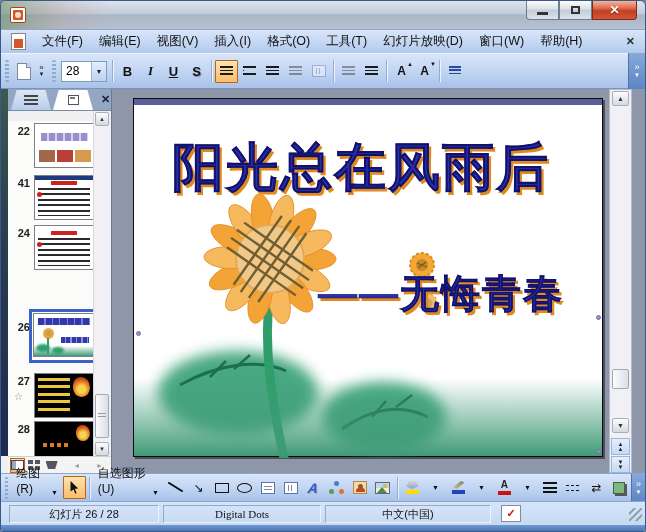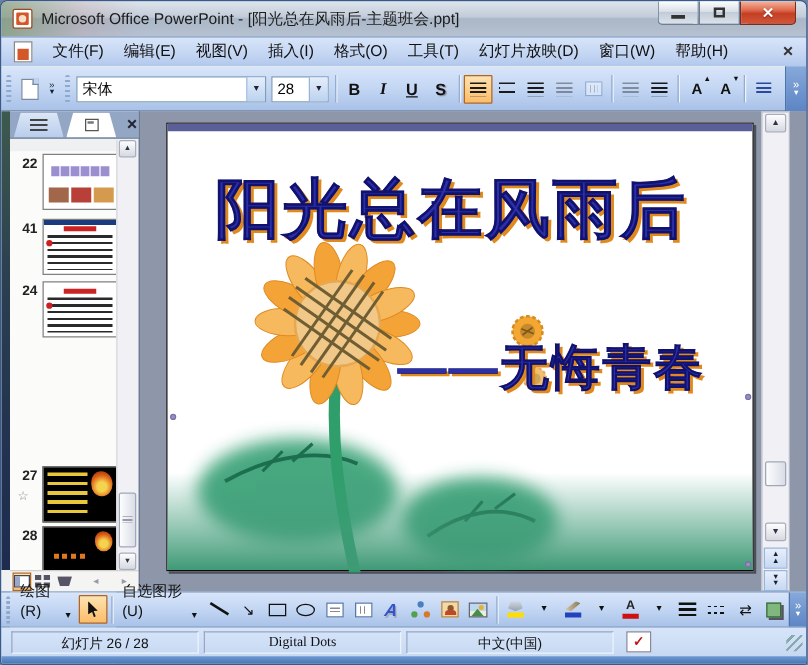--- a/index.html
+++ b/index.html
@@ -216,21 +216,20 @@
 <body>
 
 <div class="window">
 
   <div class="titlebar">
     <div class="tint"></div>
     <div class="app-icon">
       <div class="bar"></div>
         <div class="dot"></div>
     </div>
-    <div class="title-text">Microsoft Office PowerPoint - [阳光总在风雨后-主题班会.ppt]</div>
     <div class="winbtns">
       <div class="wbtn min">
           <div class="minbar"></div>
         </div>
       <div class="wbtn">
           <div class="restsq"></div>
         </div>
       <div class="wbtn close">
           <span>✕</span>
         </div>
@@ -258,24 +257,20 @@
     <div class="tbtn">
         <div class="page-icon">
           <div class="fold"></div>
         </div>
       </div>
     <div class="mini-chevron">
       <span>»</span>
       <span style="font-size:6px">▼</span>
     </div>
     <div class="grip"></div>
-    <div class="combo font-combo">
-      <span class="cv">宋体</span>
-      <span class="dd">▼</span>
-    </div>
     <div class="combo size-combo">
       <span class="cv">28</span>
       <span class="dd">▼</span>
     </div>
     <div class="sep"></div>
     <div class="tbtn bld">B</div>
     <div class="tbtn ita">I</div>
     <div class="tbtn und">U</div>
     <div class="tbtn shd">S</div>
     <div class="sep"></div>
@@ -352,20 +347,34 @@
             <div class="lines"></div>
             <div class="dot"></div>
         </div>
       </div>
       <div class="trow" style="top:104px">
         <div class="tnum">24</div>
         <div class="th ttx">
           <div class="rtitle"></div>
             <div class="lines"></div>
             <div class="dot"></div>
+        </div>
+      </div>
+      <div class="trow" style="top:192px;height:56px">
+        <div class="tnum" style="top:8px">26</div>
+        <div class="selwrap">
+          <div class="th t26m">
+            <div class="bt"></div>
+              <div class="fl"></div>
+              <div class="st"></div>
+            <div class="sub"></div>
+              <div class="gr"></div>
+            <div class="lf"></div>
+              <div class="lf lf2"></div>
+          </div>
         </div>
       </div>
       <div class="trow" style="top:252px">
         <div class="tnum">27</div>
         <div class="tstar">☆</div>
         <div class="th tdk t27">
           <div class="yl"></div>
             <div class="flame"></div>
         </div>
       </div>

